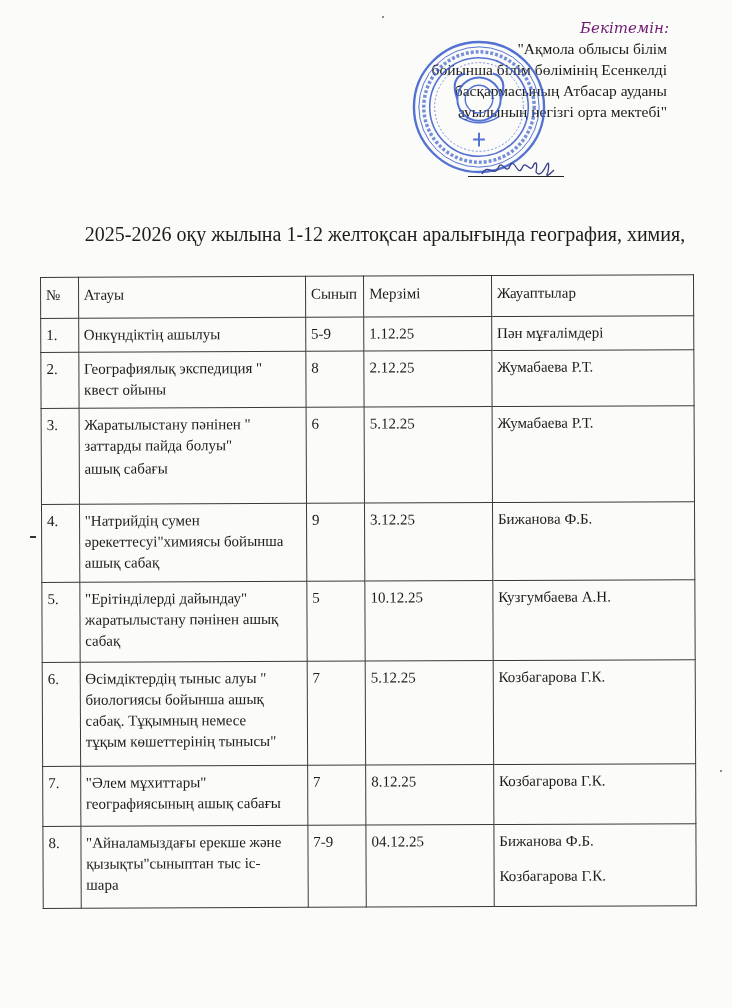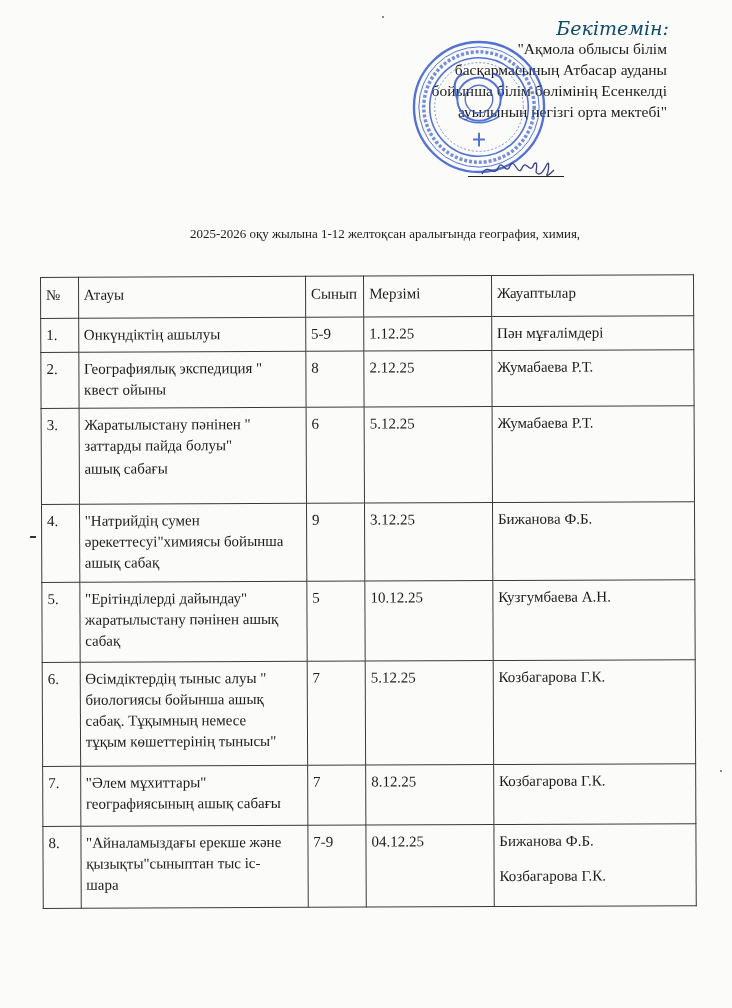--- a/index.html
+++ b/index.html
@@ -15,22 +15,22 @@
       position: absolute;
       right: 65px;
       top: 18px;
       text-align: right;
       font-size: 15.5px;
       line-height: 21px;
     }
     .approval .handwritten {
       font-family: "DejaVu Serif", serif;
       font-style: italic;
-      font-size: 19px;
-      color: #0c4a6e;
+      font-size: 15px;
+      color: #701a75;
       margin-right: -2px;
       line-height: 20px;
     }
     .stamp {
       position: absolute;
       left: 410px;
       top: 38px;
       width: 138px;
       height: 138px;
       opacity: 0.82;
@@ -48,21 +48,21 @@
       top: 176px;
       width: 96px;
       height: 1px;
       background: #222;
     }
     .title {
       position: absolute;
       left: 0; right: 0;
       top: 224px;
       text-align: center;
-      font-size: 13px;
+      font-size: 20px;
       line-height: 20px;
     }
     .title div { padding-left: 38px; }
     table.plan {
       position: absolute;
       left: 40px;
       top: 277px;
       width: 654px;
       border-collapse: collapse;
       font-size: 15px;
@@ -92,22 +92,22 @@
       width: 6px; height: 1.5px; background: #333;
     }
     .speck { position:absolute; width:2px; height:2px; background:#666; border-radius:50%; }
   </style>
 </head>
 <body>
 
 <div class="approval">
   <div class="handwritten">Бекітемін:</div>
   <div>"Ақмола облысы білім</div>
+  <div>бойынша білім бөлімінің Есенкелді</div>
   <div>басқармасының Атбасар ауданы</div>
-  <div>бойынша білім бөлімінің Есенкелді</div>
   <div>ауылының негізгі орта мектебі"</div>
 </div>
 
 <svg class="stamp" viewBox="0 0 140 140">
   <g fill="none" stroke="#2f55c9">
     <circle cx="70" cy="70" r="66" stroke-width="2.4"></circle>
     <circle cx="70" cy="70" r="61" stroke-width="1"></circle>
     <circle cx="70" cy="70" r="50" stroke-width="1.6"></circle>
     <circle cx="70" cy="70" r="45" stroke-width="0.8" stroke-dasharray="2 2"></circle>
     <circle cx="70" cy="62" r="22" stroke-width="2"></circle>

